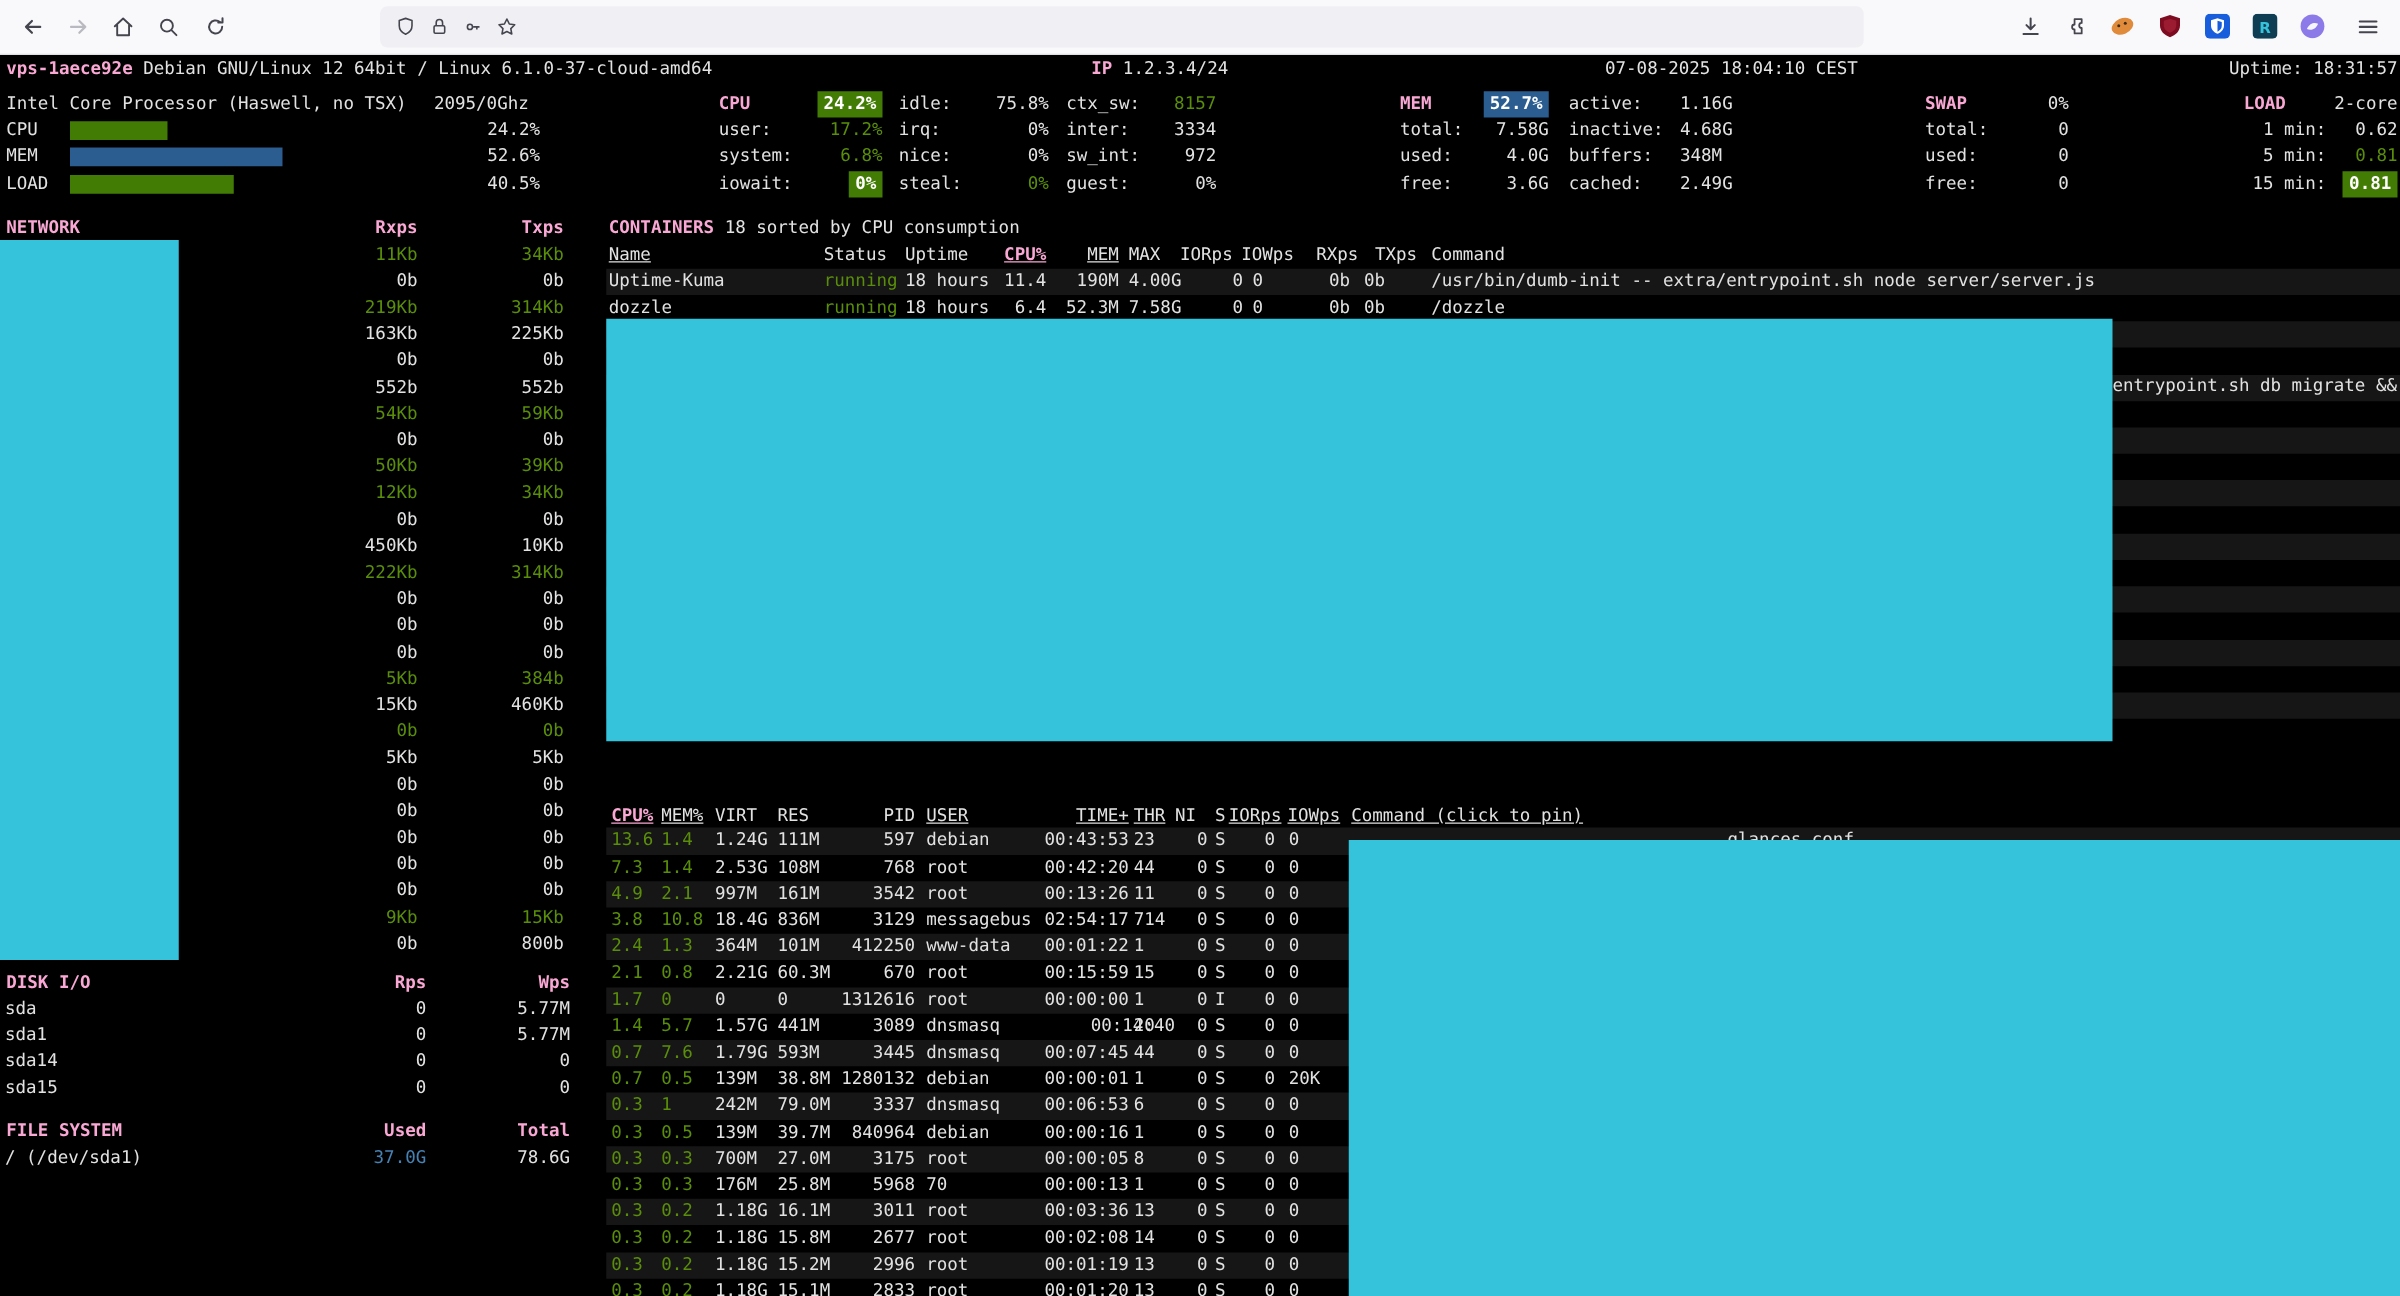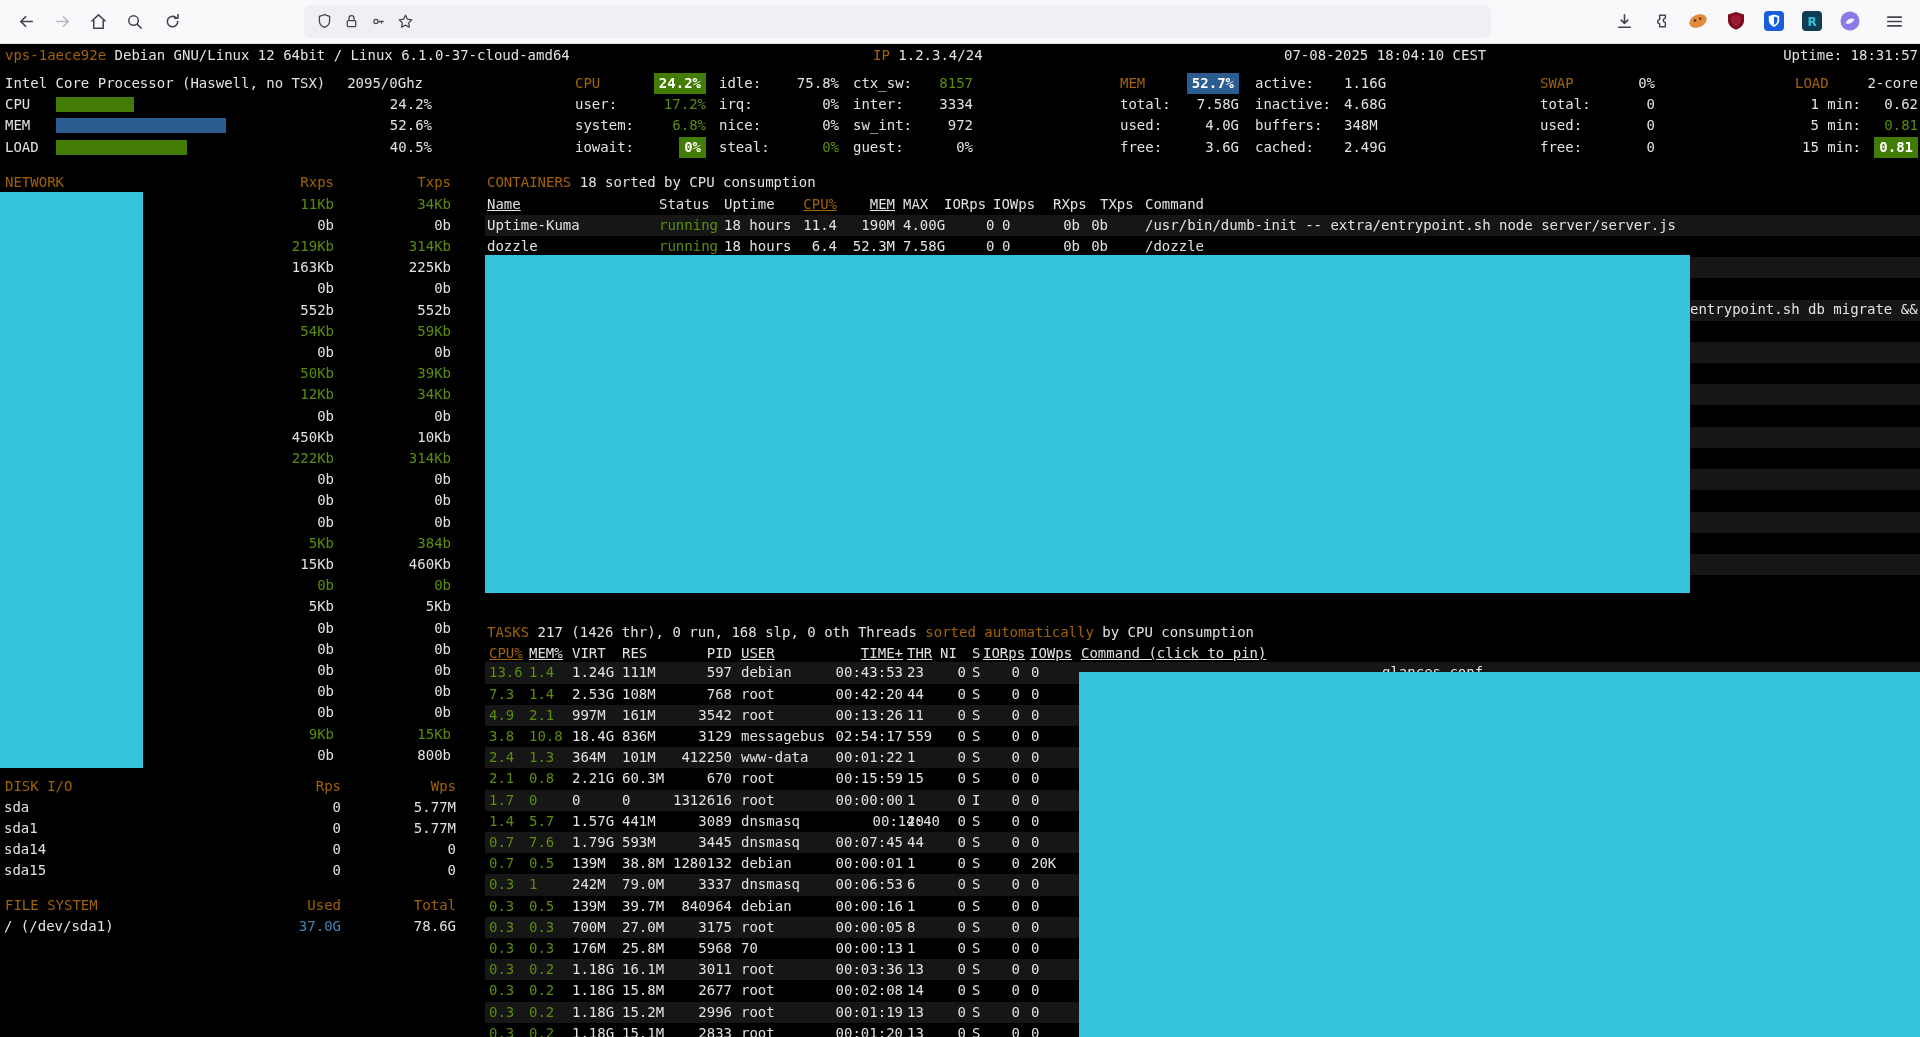--- a/index.html
+++ b/index.html
@@ -18,21 +18,21 @@
   .ubicon svg{width:17px;height:17px}
   .url{font-size:15px;flex:1;white-space:nowrap}
   .url .dim{color:var(--chrome_url_dim)}
   .url .host{color:var(--chrome_url_main)}
   .ext{position:absolute;top:11px;width:20px;height:20px;display:flex;cursor:pointer}
   .ext svg{width:20px;height:20px}
   
   #term{position:absolute;top:43px;left:0;width:1920px;height:994px;background:#000;
         font-size:14px;line-height:21px;color:var(--fg)}
   .c{position:absolute;white-space:pre;z-index:2}
-  .b{font-weight:normal;color:#a16207}
+  .b{font-weight:bold;color:#f9a8d4}
   .u{text-decoration:underline}
   .g{color:var(--green_fg)}
   .gbg{background:var(--green_bg);color:#fff;font-weight:bold;padding:0 5px;z-index:3}
   .bbg{background:var(--blue_bg);color:#fff;font-weight:bold;padding:0 5px;z-index:3}
   .bluefg{color:var(--blue_fg)}
   .bar{position:absolute;height:15px;z-index:2}
   .stripe{position:absolute;height:21.2px;background:var(--stripe);z-index:1;width:1435px;left:485px}
   .redact{position:absolute;background:var(--cyan);z-index:10}
 </style>
 </head>
@@ -337,21 +337,20 @@
     <span class="c" style="top: 256.4px; left: 1690px;">entrypoint.sh db migrate &amp;&amp;</span>
     <div class="stripe" style="top: 619.4px;"></div>
     <div class="stripe" style="top: 661.8px;"></div>
     <div class="stripe" style="top: 704.2px;"></div>
     <div class="stripe" style="top: 746.6px;"></div>
     <div class="stripe" style="top: 789px;"></div>
     <div class="stripe" style="top: 831.4px;"></div>
     <div class="stripe" style="top: 873.8px;"></div>
     <div class="stripe" style="top: 916.2px;"></div>
     <div class="stripe" style="top: 958.6px;"></div>
-    <span class="c" style="left: 487px; top: 579px;"><span class="b">TASKS</span><span> 217 (1426 thr), 0 run, 168 slp, 0 oth Threads </span><span class="b">sorted automatically</span><span> by CPU consumption</span></span>
     <span class="c b u" style="top: 599.6px; left: 489px;">CPU%</span>
     <span class="c u" style="top: 599.6px; left: 529px;">MEM%</span>
     <span class="c" style="top: 599.6px; left: 572px;">VIRT</span>
     <span class="c" style="top: 599.6px; left: 622px;">RES</span>
     <span class="c" style="top: 599.6px; right: 1188px;">PID</span>
     <span class="c u" style="top: 599.6px; left: 741px;">USER</span>
     <span class="c u" style="top: 599.6px; right: 1017px;">TIME+</span>
     <span class="c u" style="top: 599.6px; left: 907px;">THR</span>
     <span class="c" style="top: 599.6px; left: 940px;">NI</span>
     <span class="c" style="top: 599.6px; left: 972px;">S</span>
@@ -394,21 +393,21 @@
     <span class="c" style="top: 661.8px; left: 972px;">S</span>
     <span class="c" style="top: 661.8px; right: 900px;">0</span>
     <span class="c" style="top: 661.8px; left: 1031px;">0</span>
     <span class="c g" style="top: 683px; left: 489px;">3.8</span>
     <span class="c g" style="top: 683px; left: 529px;">10.8</span>
     <span class="c" style="top: 683px; left: 572px;">18.4G</span>
     <span class="c" style="top: 683px; left: 622px;">836M</span>
     <span class="c" style="top: 683px; right: 1188px;">3129</span>
     <span class="c" style="top: 683px; left: 741px;">messagebus</span>
     <span class="c" style="top: 683px; right: 1017px;">02:54:17</span>
-    <span class="c" style="top: 683px; left: 907px;">559</span>
+    <span class="c" style="top: 683px; left: 907px;">714</span>
     <span class="c" style="top: 683px; right: 954px;">0</span>
     <span class="c" style="top: 683px; left: 972px;">S</span>
     <span class="c" style="top: 683px; right: 900px;">0</span>
     <span class="c" style="top: 683px; left: 1031px;">0</span>
     <span class="c g" style="top: 704.2px; left: 489px;">2.4</span>
     <span class="c g" style="top: 704.2px; left: 529px;">1.3</span>
     <span class="c" style="top: 704.2px; left: 572px;">364M</span>
     <span class="c" style="top: 704.2px; left: 622px;">101M</span>
     <span class="c" style="top: 704.2px; right: 1188px;">412250</span>
     <span class="c" style="top: 704.2px; left: 741px;">www-data</span>

